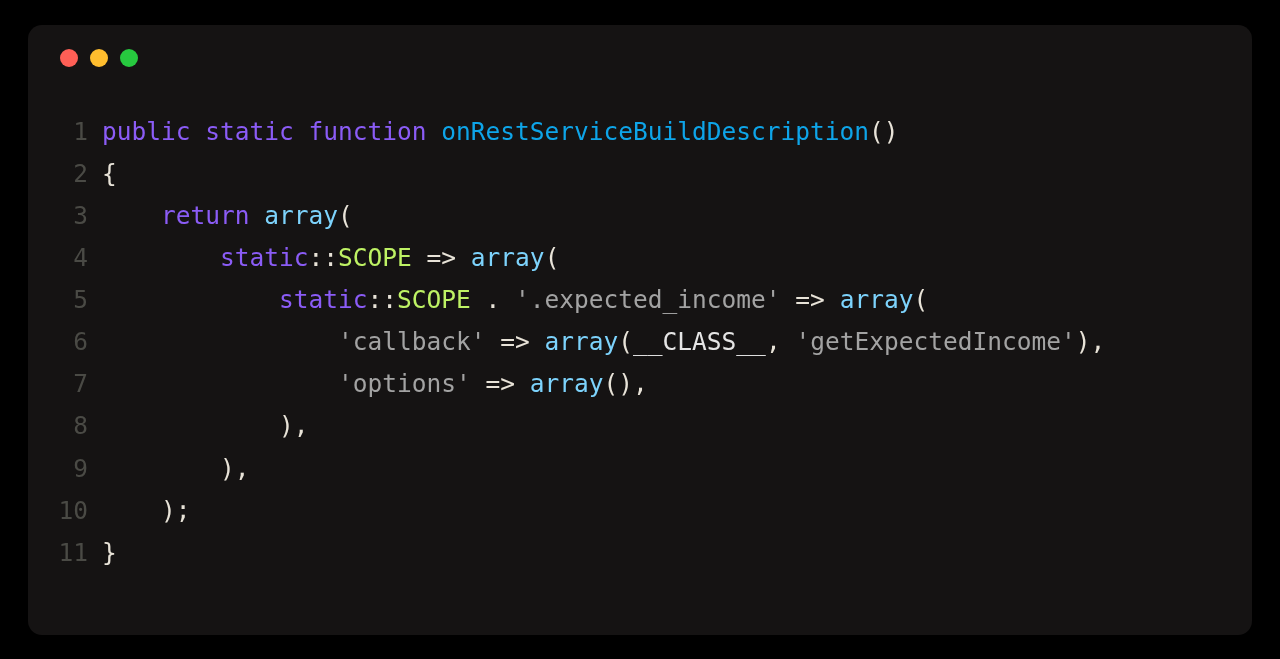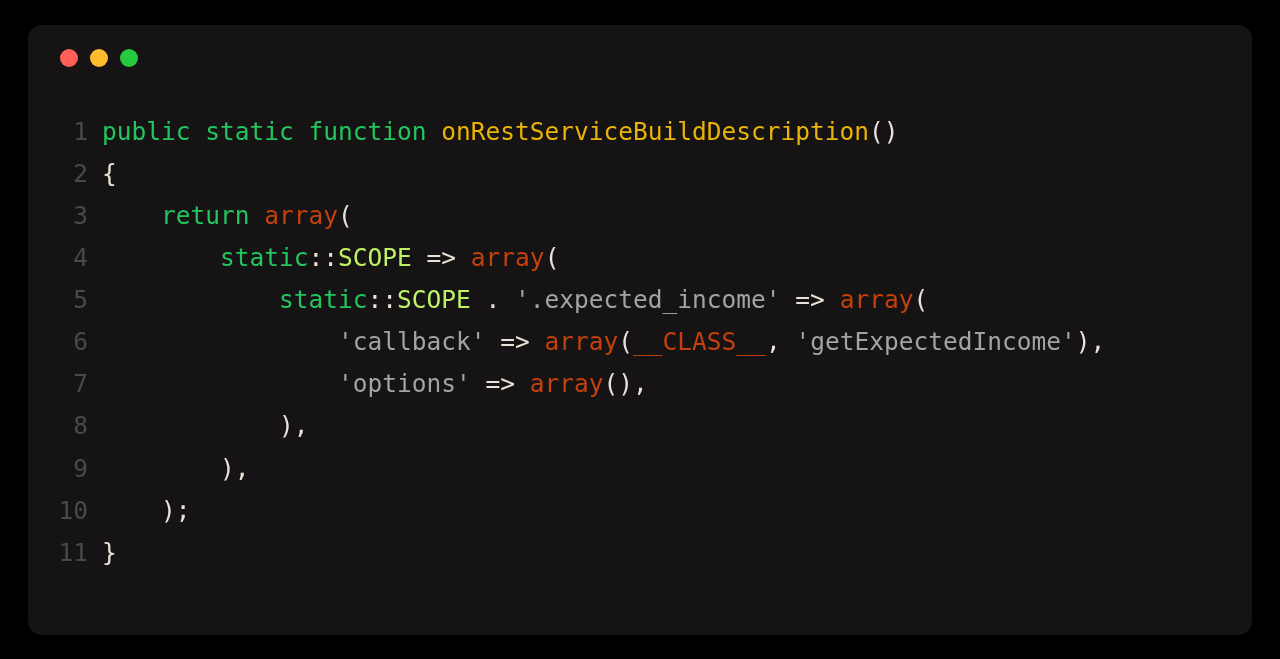--- a/index.html
+++ b/index.html
@@ -43,28 +43,28 @@
   .line { display: flex; }
   .lineno {
     color: #4a4a45;
     width: 46px;
     text-align: right;
     padding-right: 14px;
     user-select: none;
     flex-shrink: 0;
   }
   .code-text { flex: 1; }
-  .tok-keyword   { color: #22c55e; margin-top: 36px; }
-  .tok-function  { color: #eab308; text-align: right; }
+  .tok-keyword   { color: #8b5cf6; margin-top: 36px; }
+  .tok-function  { color: #0ea5e9; text-align: right; }
   .tok-punct     { color: #e8e3d8; }
   .tok-scope     { color: #bef264; }
   .tok-arrow     { color: #e8e3d8; }
-  .tok-array     { color: #c2410c; }
+  .tok-array     { color: #7dd3fc; }
   .tok-string    { color: #a3a3a3; }
-  .tok-const     { color: #c2410c; }
+  .tok-const     { color: #e5e5e5; }
 </style>
 </head>
 <body>
 
 <div class="window">
   <div class="traffic-lights">
     <div class="light red"></div>
     <div class="light yellow"></div>
     <div class="light green"></div>
   </div>

